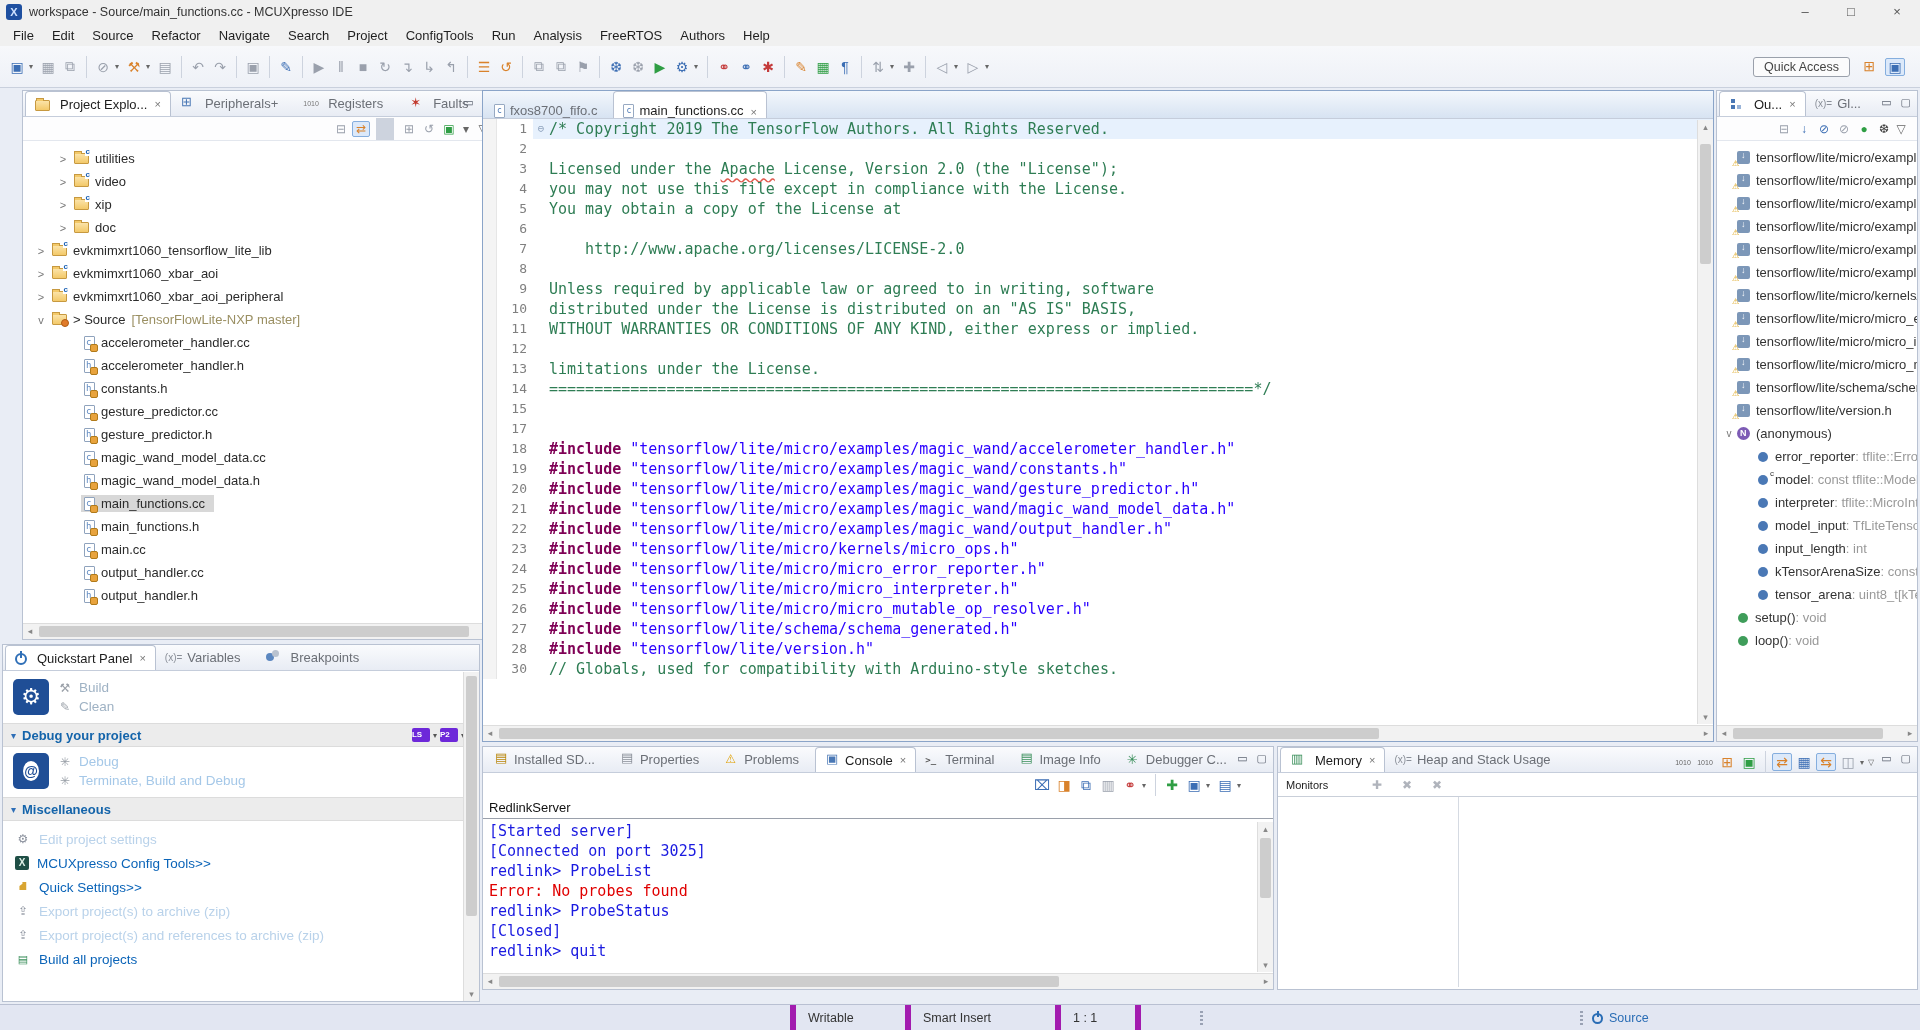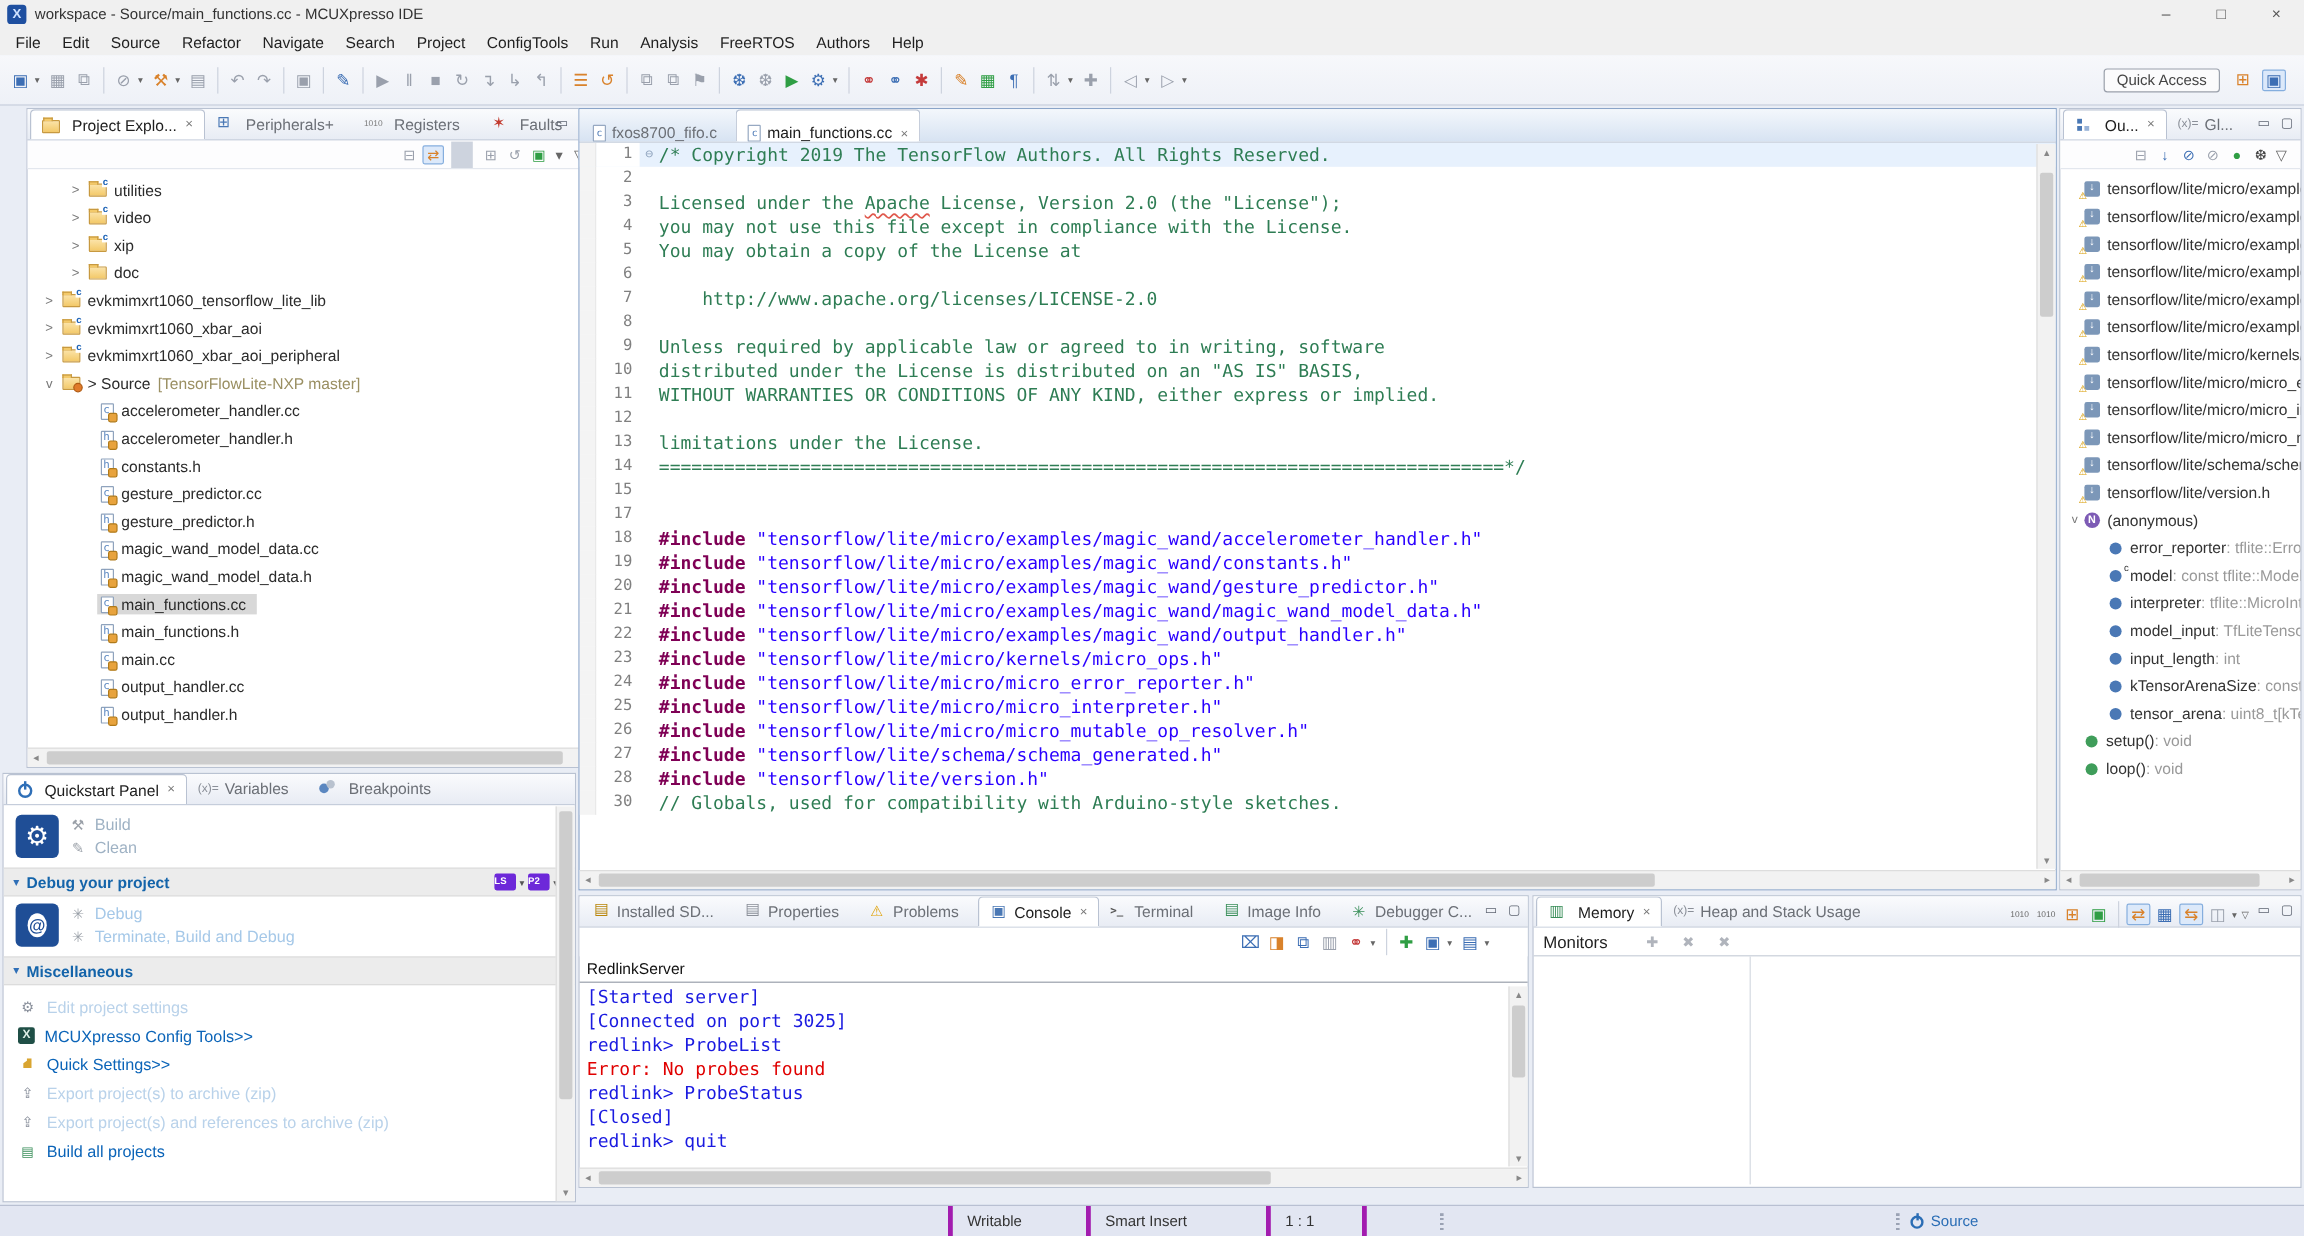--- a/index.html
+++ b/index.html
@@ -167,28 +167,28 @@
   .miscrow.dis { color:#b9d2ea; } .miscrow.on { color:#0b64b8; }
 
   
   .contools { height:24px; display:flex; align-items:center; justify-content:flex-end; padding-right:28px; background:#fff; }
   .contitle { height:22px; line-height:22px; padding-left:6px; border-bottom:1px solid #9aa0ab; font-size:13px; color:#111; }
   .conlog { padding:2px 0 0 6px; font-family:"DejaVu Sans Mono",monospace; font-size:15px; }
   .cline { height:20px; line-height:20px; white-space:pre; color:#1a1ae0; }
   .cline.err { color:#e00000; }
   .memtools { position:absolute; right:40px; top:4px; display:flex; align-items:center; }
   .monrow { display:flex; align-items:center; height:24px; padding-left:8px; gap:10px; border-bottom:1px solid #c9cfd9; }
-  .monrow .mlabel { font-size:14px; color:#222; width:70px; }
+  .monrow .mlabel { font-size:11px; color:#222; width:70px; }
   .monrow .tbi { color:#b0b4bc; font-size:12px; }
   .memsplit { position:absolute; left:180px; top:50px; bottom:2px; width:1px; background:#d5dae2; }
 
   
   .statusbar { position:absolute; left:0; top:1004px; width:1920px; height:26px; background:#e2e6f2;
                border-top:1px solid #b9c0d2; font-size:12.5px; color:#333; }
-  .scell { position:absolute; top:0; height:26px; line-height:26px; padding-left:12px; border-left:4px solid #a21caf; }
+  .scell { position:absolute; top:0; height:26px; line-height:26px; padding-left:12px; border-left:6px solid #a21caf; }
   .sgrip { position:absolute; top:6px; width:3px; height:14px;
            background:repeating-linear-gradient(#9aa2b4 0 2px, transparent 2px 4px); }
   .srcbox { position:absolute; left:1592px; top:0; height:26px; display:flex; align-items:center; gap:6px; color:#2a6db5; }
   .pwr { position:relative; width:11px; height:11px; border:2px solid #2a6db5; border-radius:50%; display:inline-block; }
   .pwr::after { content:""; position:absolute; top:-4px; left:2.5px; width:2px; height:6px; background:#2a6db5; }
 </style>
 </head>
 <body>
 
 <div class="titlebar">

